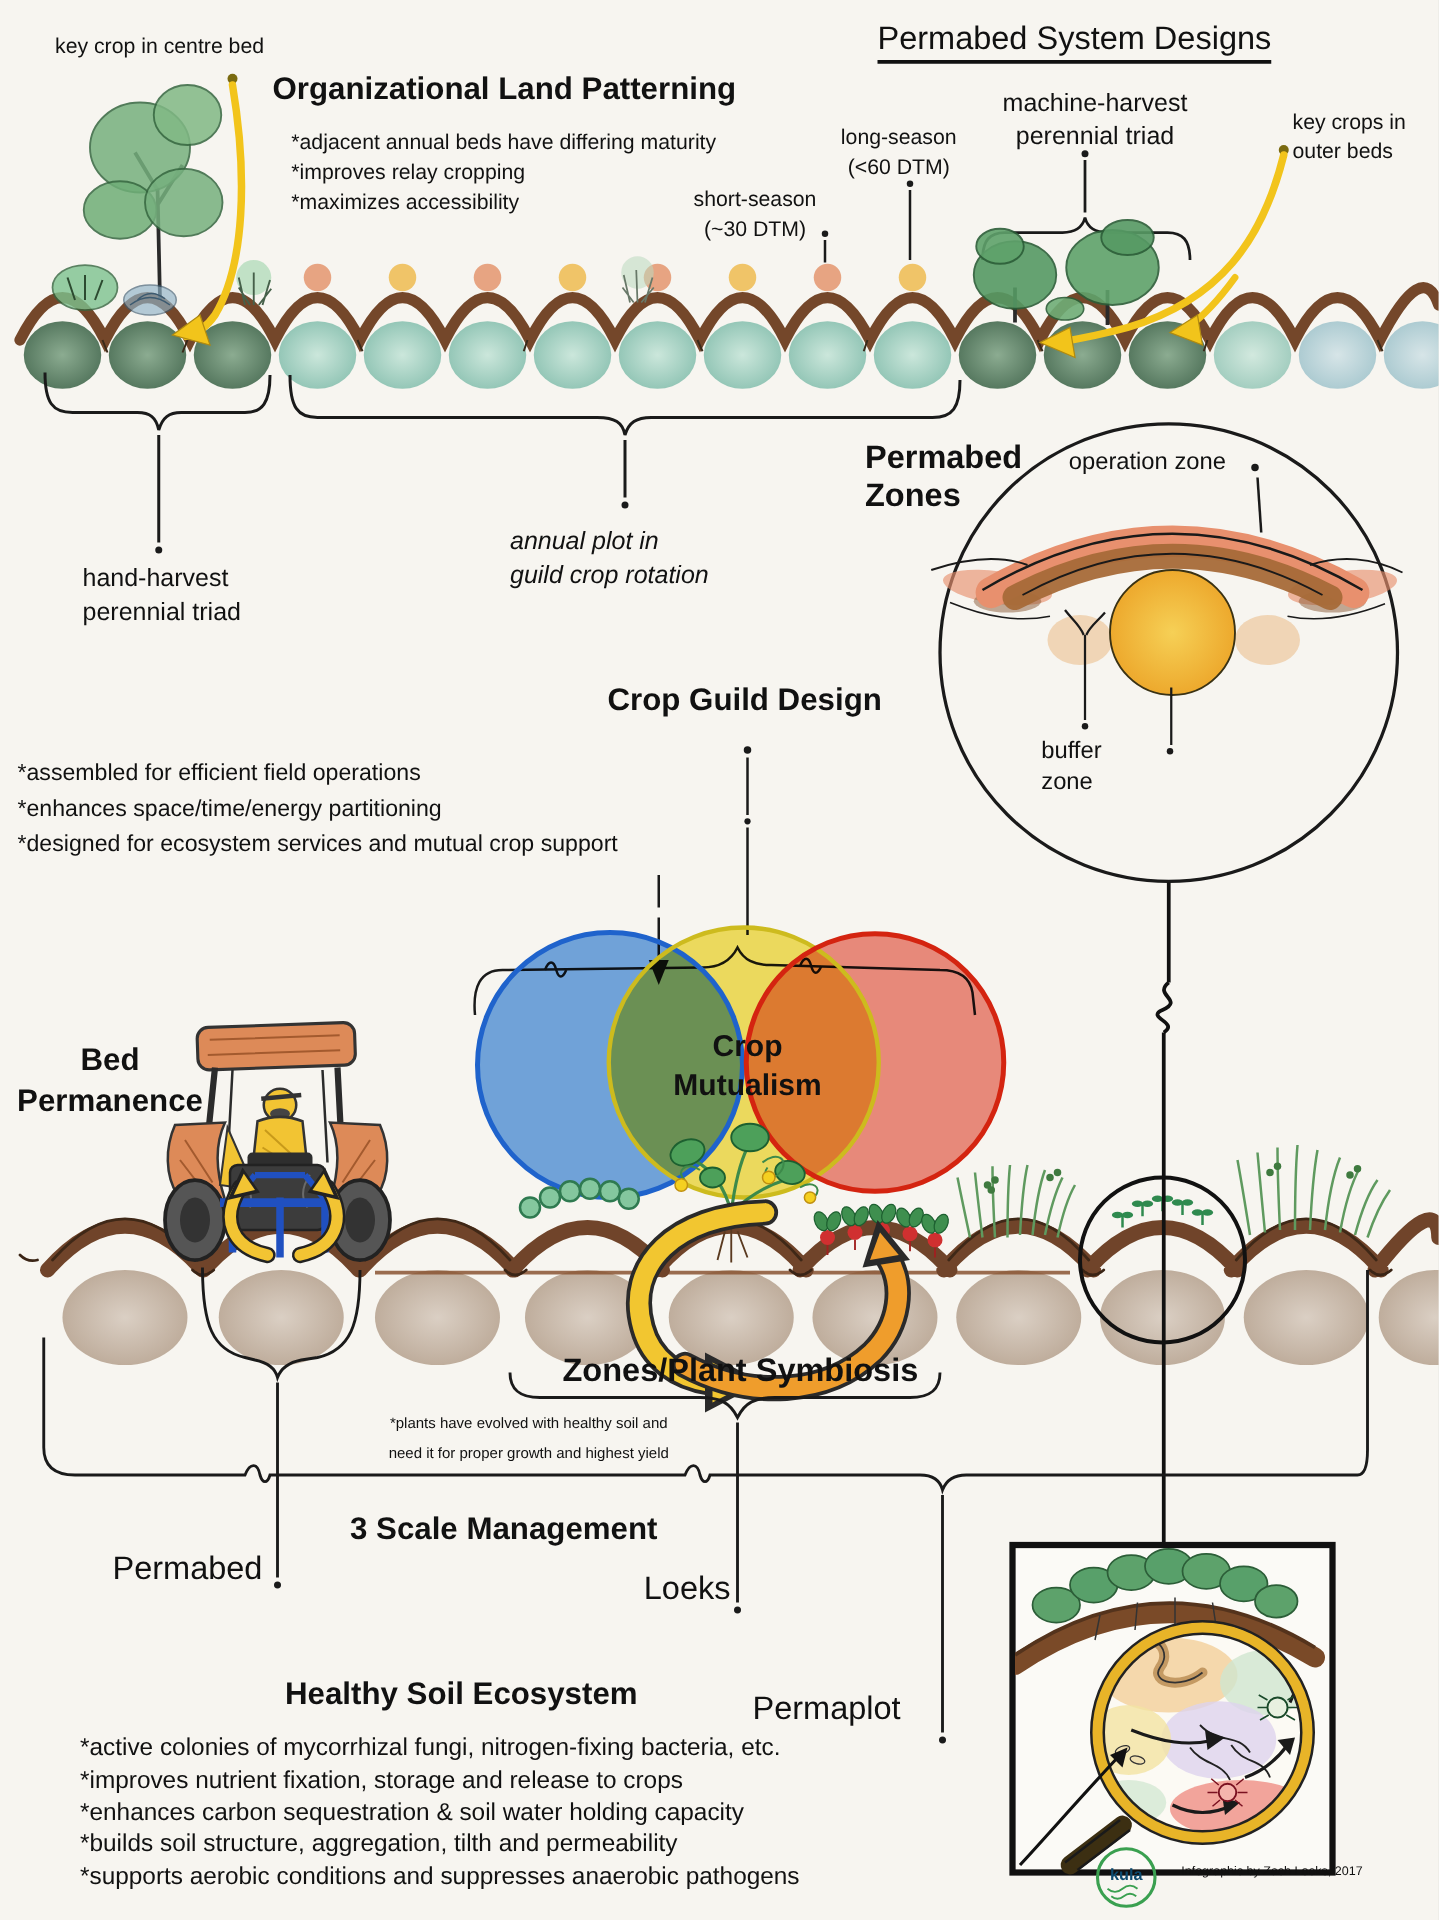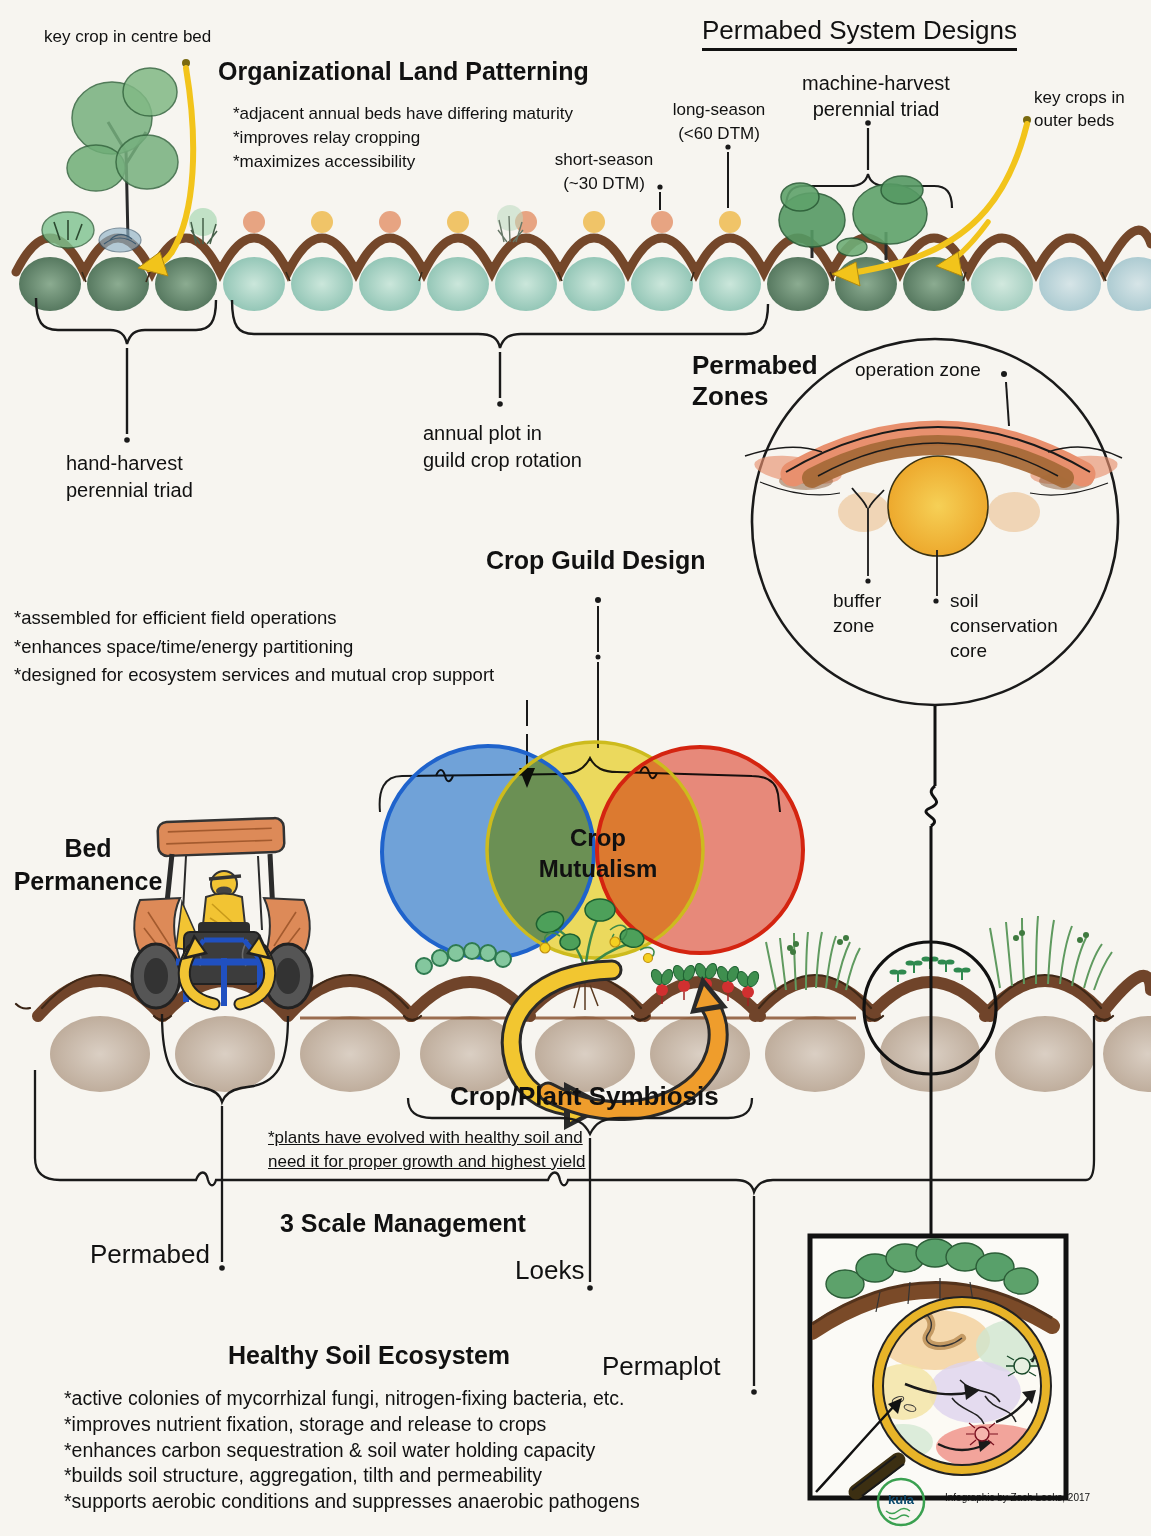--- a/index.html
+++ b/index.html
@@ -6,21 +6,21 @@
   .stage{position:relative;width:1151px;height:1536px;background:#f7f5f0;
          font-family:"Liberation Sans",sans-serif;color:#111;overflow:hidden;}
   .stage svg{position:absolute;left:0;top:0;}
   .lbl{position:absolute;white-space:nowrap;line-height:1.25;}
   .h{font-weight:700;}
   .ctr{text-align:center;}
   .title{font-size:26px;border-bottom:3px solid #111;padding-bottom:1px;}
   .big{font-size:25px;}
   .med{font-size:20px;}
   .sm{font-size:17px;}
-  .note{font-size:17px;text-decoration:underline;}
+  .note{font-size:12px;}
   .plain26{font-size:26px;font-weight:400;}
 </style>
 </head>
 <body>
 
 <div class="stage">
 
 <svg width="1151" height="1536" viewBox="0 0 1151 1536">
   <defs>
     <radialGradient id="gTeal">
@@ -478,58 +478,53 @@
 </div>
 <div class="lbl sm" style="left:1034px;top:86px;line-height:23px;">
   <div>key crops in</div>
   <div>outer beds</div>
 </div>
 
 <div class="lbl med" style="left:66px;top:450px;line-height:27px;">
   <div>hand-harvest</div>
   <div>perennial triad</div>
 </div>
-<div class="lbl med" style="left:423px;top:420px;line-height:27px;">
+<div class="lbl med" style="left:408px;top:420px;line-height:27px;font-style:italic;">
   <div>annual plot in</div>
   <div>guild crop rotation</div>
 </div>
 
 <div class="lbl h" style="left:692px;top:350px;font-size:26px;line-height:31px;">
   <div>Permabed</div>
   <div>Zones</div>
 </div>
 <div class="lbl" style="left:855px;top:358px;font-size:19px;">operation zone</div>
 <div class="lbl" style="left:833px;top:588px;font-size:19px;line-height:25px;">
   <div>buffer</div>
   <div>zone</div>
-</div>
-<div class="lbl" style="left:950px;top:588px;font-size:19px;line-height:25px;">
-  <div>soil</div>
-  <div>conservation</div>
-  <div>core</div>
 </div>
 
 <div class="lbl h big" style="left:486px;top:545px;">Crop Guild Design</div>
 <div class="lbl" style="left:14px;top:604px;font-size:18.5px;line-height:28.5px;">
   <div>*assembled for efficient field operations</div>
   <div>*enhances space/time/energy partitioning</div>
   <div>*designed for ecosystem services and mutual crop support</div>
 </div>
 
 <div class="lbl h ctr" style="left:0px;top:820px;width:176px;font-size:25px;line-height:33px;margin-top:12px;">
   <div>Bed</div>
   <div>Permanence</div>
 </div>
 
 <div class="lbl h ctr" style="left:517px;top:822px;width:162px;font-size:24px;line-height:31px;">
   <div>Crop</div>
   <div>Mutualism</div>
 </div>
 
-<div class="lbl h" style="left:450px;top:1080px;font-size:26px;">Crop/Plant Symbiosis</div>
+<div class="lbl h" style="left:450px;top:1080px;font-size:26px;">Zones/Plant Symbiosis</div>
 <div class="lbl ctr note" style="left:268px;top:1126px;width:310px;line-height:24px;">
   <div>*plants have evolved with healthy soil and</div>
   <div>need it for proper growth and highest yield</div>
 </div>
 
 <div class="lbl h" style="left:280px;top:1208px;font-size:25px;">3 Scale Management</div>
 <div class="lbl plain26" style="left:90px;top:1238px;">Permabed</div>
 <div class="lbl plain26" style="left:515px;top:1254px;">Loeks</div>
 <div class="lbl plain26" style="left:602px;top:1350px;text-align:right;">Permaplot</div>
 

